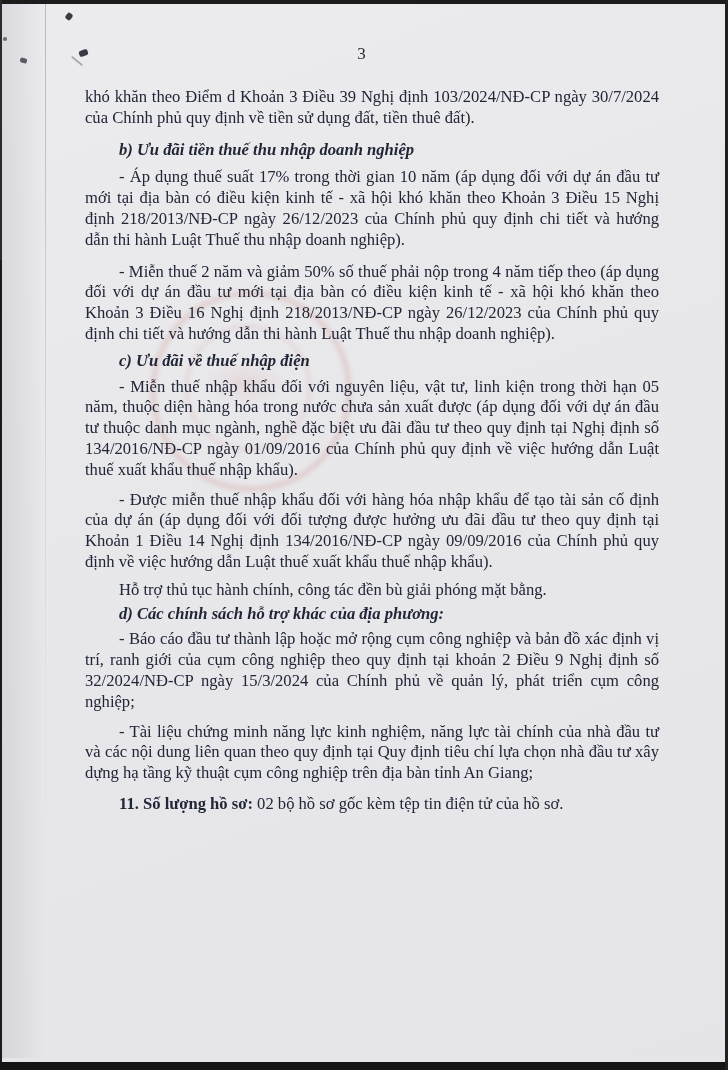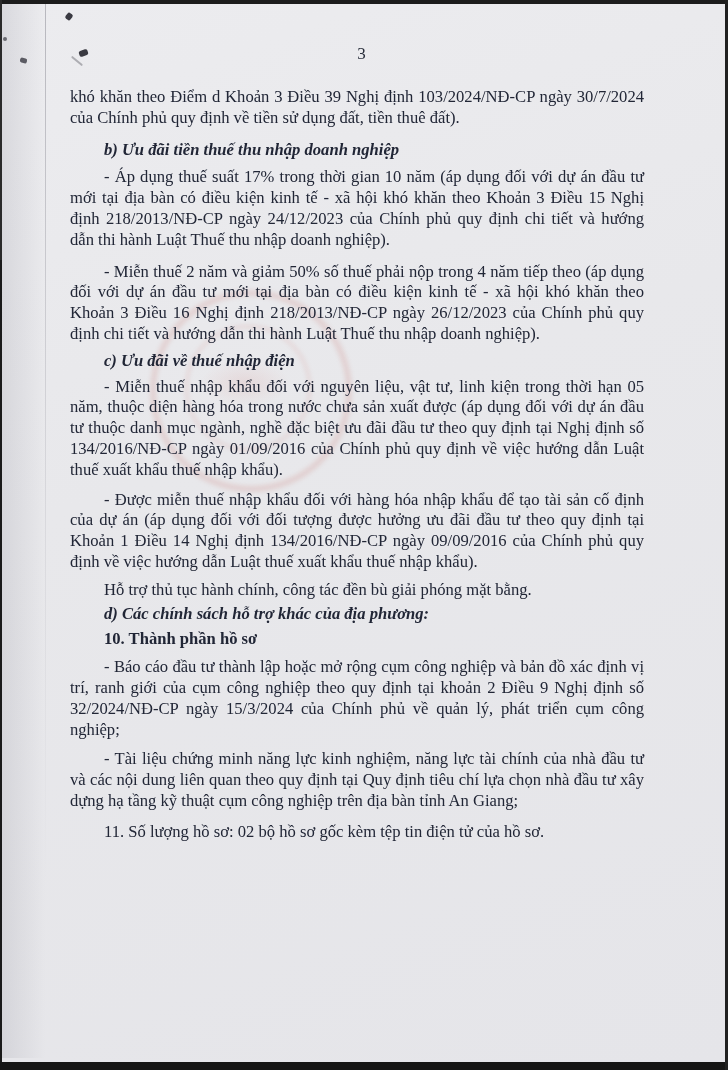--- a/index.html
+++ b/index.html
@@ -47,29 +47,29 @@
   .stamp-smudge{
     position:absolute;left:200px;top:360px;width:90px;height:46px;border-radius:50%;
     background:radial-gradient(ellipse,rgba(194,69,58,.10),rgba(194,69,58,0) 70%);
   }
   
   .page-number{
     position:absolute;left:0;top:44px;width:723px;text-align:center;
     font-size:17px;color:#2a2f3c;
   }
   .text-col{
-    position:absolute;left:70px;top:87px;width:574px;
+    position:absolute;left:85px;top:87px;width:574px;
     font-size:16.6px;line-height:20.8px;color:#212636;
     text-align:justify;
   }
   .text-col p{margin:0;padding:0;}
   .ind{text-indent:34px;}
   .h-italic{font-weight:bold;font-style:italic;}
   .h-bold{font-weight:bold;}
-  b,strong{font-weight:normal;}
+  b,strong{font-weight:bold;}
   .mb3{margin-bottom:3px!important;}
   .mb5{margin-bottom:5px!important;}
   .mb6{margin-bottom:6px!important;}
   .mb7{margin-bottom:7px!important;}
   .mb9{margin-bottom:9px!important;}
   .mb10{margin-bottom:10px!important;}
   .mb11{margin-bottom:11px!important;}
 </style>
 </head>
 <body>
@@ -92,35 +92,34 @@
   <div class="stamp-smudge"></div>
 
   <div class="page-number">3</div>
 
   <div class="text-col">
 
     <p class="mb11">khó khăn theo Điểm d Khoản 3 Điều 39 Nghị định 103/2024/NĐ-CP ngày 30/7/2024 của Chính phủ quy định về tiền sử dụng đất, tiền thuê đất).</p>
 
     <p class="ind h-italic mb7">b) Ưu đãi tiền thuế thu nhập doanh nghiệp</p>
 
-    <p class="ind mb11">- Áp dụng thuế suất 17% trong thời gian 10 năm (áp dụng đối với dự án đầu tư mới tại địa bàn có điều kiện kinh tế - xã hội khó khăn theo Khoản 3 Điều 15 Nghị định 218/2013/NĐ-CP ngày 24/12/2023 của Chính phủ quy định chi tiết và hướng dẫn thi hành Luật Thuế thu nhập doanh nghiệp).</p>
+    <p class="ind mb11">- Áp dụng thuế suất 17% trong thời gian 10 năm (áp dụng đối với dự án đầu tư mới tại địa bàn có điều kiện kinh tế - xã hội khó khăn theo Khoản 3 Điều 15 Nghị định 218/2013/NĐ-CP ngày 26/12/2023 của Chính phủ quy định chi tiết và hướng dẫn thi hành Luật Thuế thu nhập doanh nghiệp).</p>
 
     <p class="ind mb6">- Miễn thuế 2 năm và giảm 50% số thuế phải nộp trong 4 năm tiếp theo (áp dụng đối với dự án đầu tư mới tại địa bàn có điều kiện kinh tế - xã hội khó khăn theo Khoản 3 Điều 16 Nghị định 218/2013/NĐ-CP ngày 26/12/2023 của Chính phủ quy định chi tiết và hướng dẫn thi hành Luật Thuế thu nhập doanh nghiệp).</p>
 
     <p class="ind h-italic mb5">c) Ưu đãi về thuế nhập điện</p>
 
     <p class="ind mb9">- Miễn thuế nhập khẩu đối với nguyên liệu, vật tư, linh kiện trong thời hạn 05 năm, thuộc diện hàng hóa trong nước chưa sản xuất được (áp dụng đối với dự án đầu tư thuộc danh mục ngành, nghề đặc biệt ưu đãi đầu tư theo quy định tại Nghị định số 134/2016/NĐ-CP ngày 01/09/2016 của Chính phủ quy định về việc hướng dẫn Luật thuế xuất khẩu thuế nhập khẩu).</p>
 
     <p class="ind mb7">- Được miễn thuế nhập khẩu đối với hàng hóa nhập khẩu để tạo tài sản cố định của dự án (áp dụng đối với  đối tượng được hưởng ưu đãi đầu tư theo quy định tại Khoản 1 Điều 14 Nghị định 134/2016/NĐ-CP ngày 09/09/2016 của Chính phủ quy định về việc hướng dẫn Luật thuế xuất khẩu thuế nhập khẩu).</p>
 
     <p class="ind mb3">Hỗ trợ thủ tục hành chính, công tác đền bù giải phóng mặt bằng.</p>
 
     <p class="ind h-italic mb5">d) Các chính sách hỗ trợ khác của địa phương:</p>
 
-    <p class="ind h-bold mb7">10. Thành phần hồ sơ</p>
 
 
     <p class="ind mb9">- Báo cáo đầu tư thành lập hoặc mở rộng cụm công nghiệp và bản đồ xác định vị trí, ranh giới của cụm công nghiệp theo quy định tại khoản 2 Điều 9 Nghị định số 32/2024/NĐ-CP ngày 15/3/2024 của Chính phủ về quản lý, phát triển cụm công nghiệp;</p>
 
 
     <p class="ind mb10">- Tài liệu chứng minh năng lực kinh nghiệm, năng lực tài chính của nhà đầu tư và các nội dung liên quan theo quy định tại Quy định tiêu chí lựa chọn nhà đầu tư xây dựng hạ tầng kỹ thuật cụm công nghiệp trên địa bàn tỉnh An Giang;</p>
 
     <p class="ind"><strong>11. Số lượng hồ sơ:</strong><span> 02 bộ hồ sơ gốc kèm tệp tin điện tử của hồ sơ.</span></p>
 
   </div>

